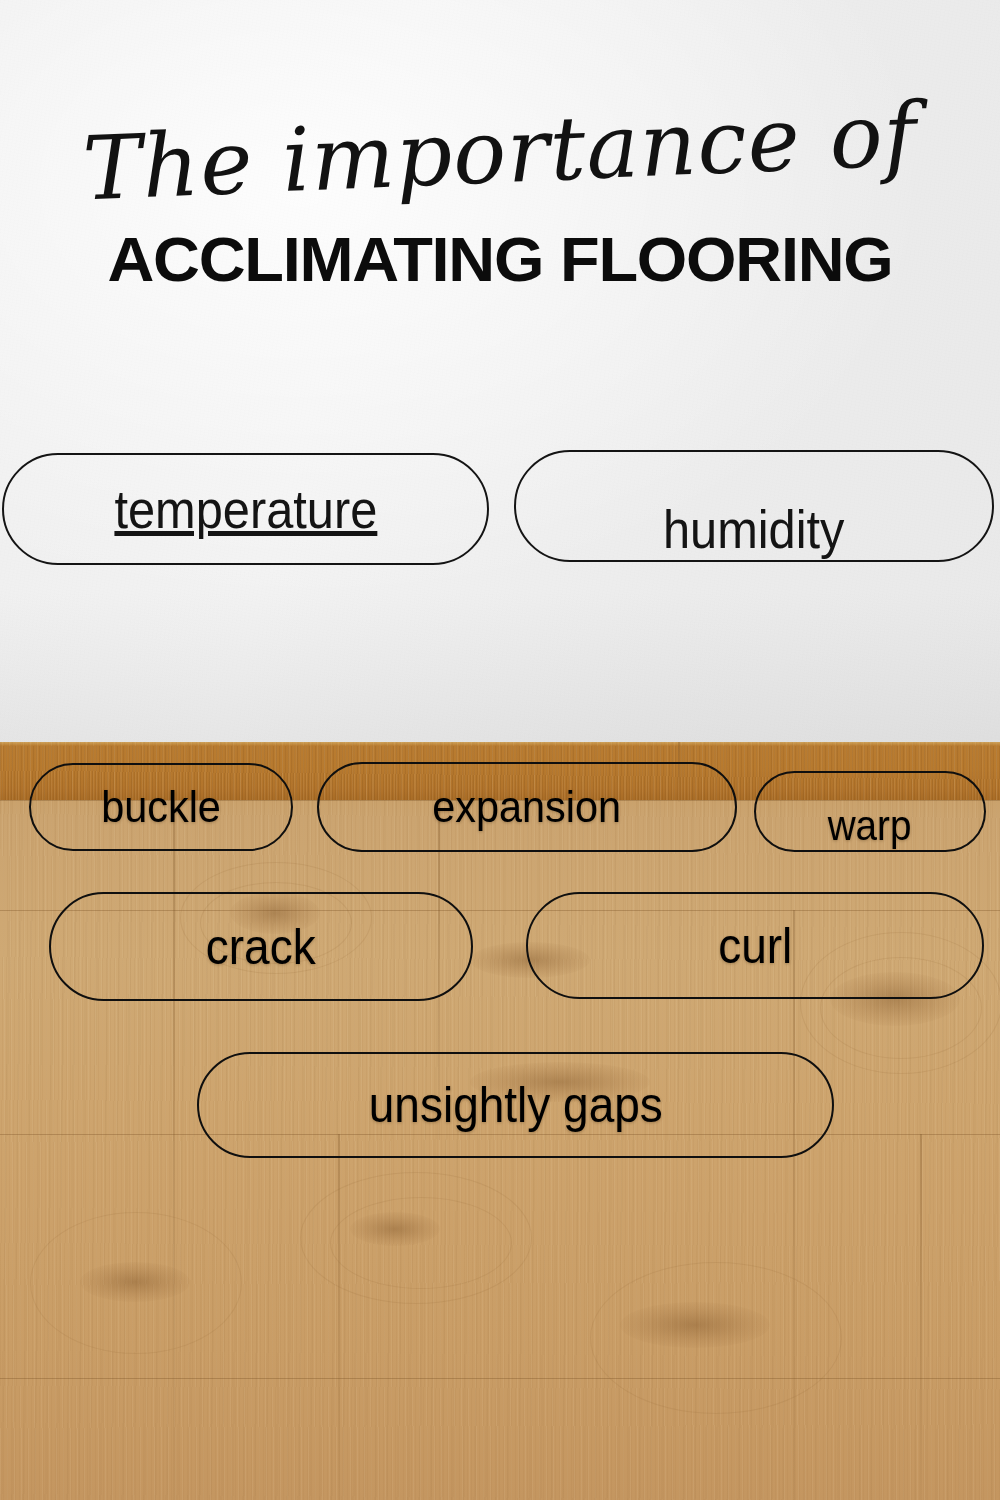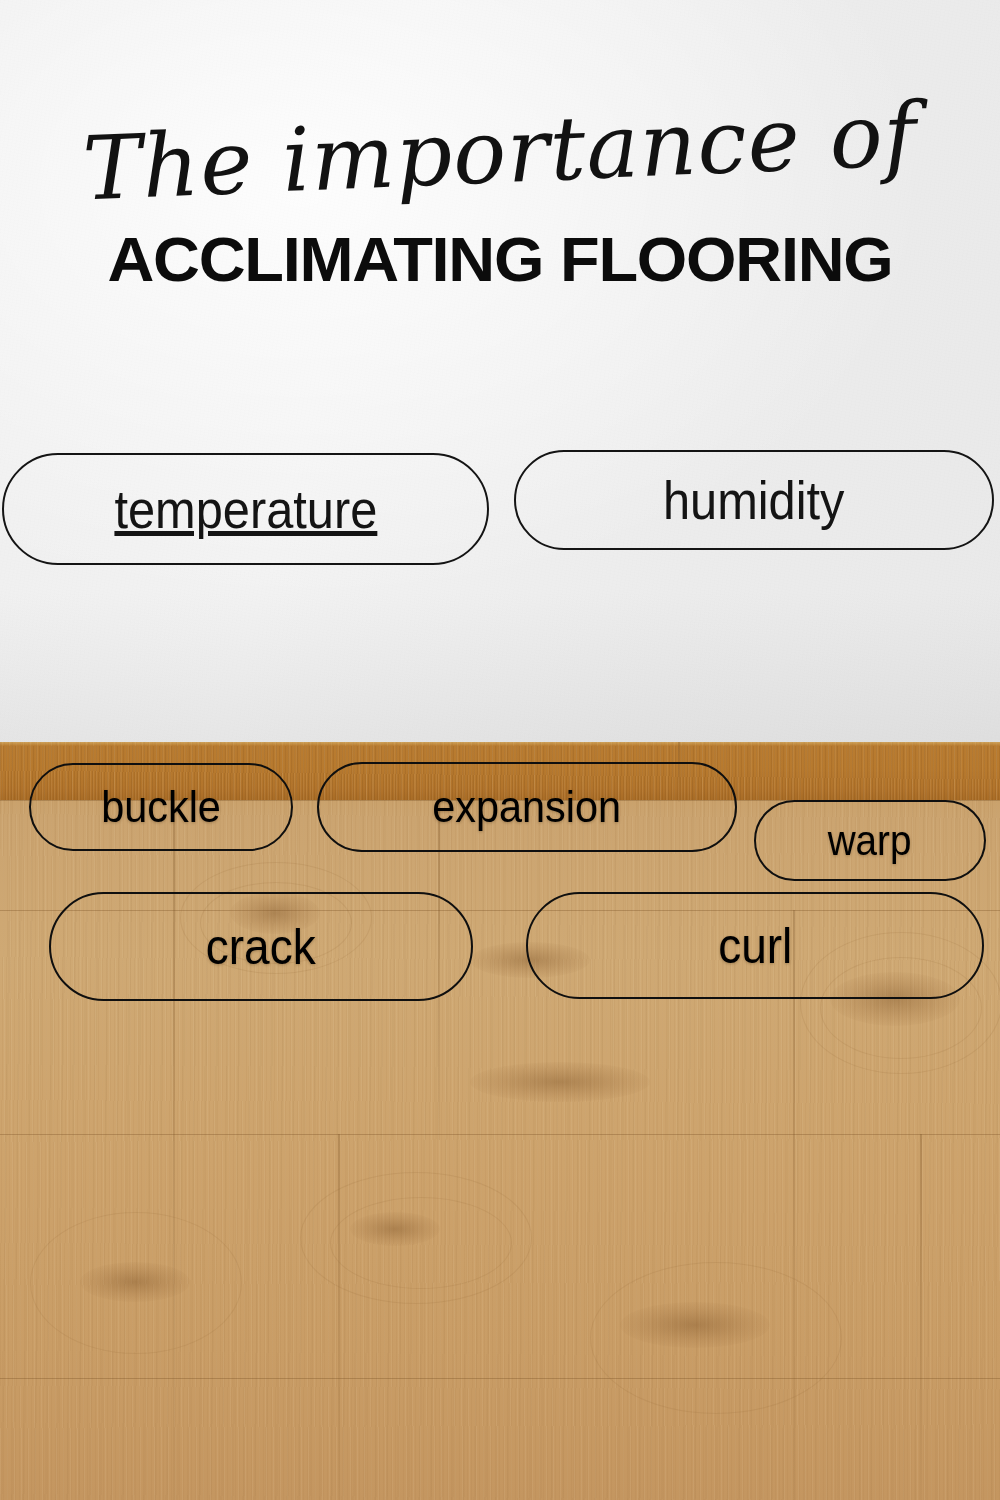--- a/index.html
+++ b/index.html
@@ -152,33 +152,33 @@
   .pill-label {
     font-family: "Liberation Sans", sans-serif;
     font-weight: 300;
     transform: scaleX(0.92);
     display: inline-block;
   }
 
   .p-temperature { left: 2px;   top: 453px;  width: 487px; height: 112px; text-decoration: underline; }
   .p-temperature .pill-label { font-size: 53px; }
 
-  .p-humidity    { left: 514px; top: 450px;  width: 480px; height: 100px; }
+  .p-humidity    { left: 514px; top: 450px;  width: 480px; height: 112px; align-items: flex-end; }
   .p-humidity .pill-label { font-size: 53px; }
 
   .p-ridges      { left: 258px; top: 600px;  width: 562px; height: 113px; }
   .p-ridges .pill-label { font-size: 52px; }
 
   .p-buckle      { left: 29px;  top: 763px;  width: 264px; height: 88px; }
   .p-buckle .pill-label { font-size: 45px; }
 
   .p-expansion   { left: 317px; top: 762px;  width: 420px; height: 90px; }
   .p-expansion .pill-label { font-size: 45px; }
 
-  .p-warp        { left: 754px; top: 800px;  width: 232px; height: 81px; }
+  .p-warp        { left: 754px; top: 771px;  width: 232px; height: 81px; align-items: flex-end; }
   .p-warp .pill-label { font-size: 42px; }
 
   .p-crack       { left: 49px;  top: 892px;  width: 424px; height: 109px; }
   .p-crack .pill-label { font-size: 50px; }
 
   .p-curl        { left: 526px; top: 892px;  width: 458px; height: 107px; }
   .p-curl .pill-label { font-size: 50px; }
 
   .p-gaps        { left: 197px; top: 1052px; width: 637px; height: 106px; }
   .p-gaps .pill-label { font-size: 50px; }
@@ -262,15 +262,18 @@
   </div>
 
   <div class="pill on-wood p-crack">
     <span class="pill-label txt-shadow-light">crack</span>
   </div>
 
   <div class="pill on-wood p-curl">
     <span class="pill-label txt-shadow-light">curl</span>
   </div>
 
+  <div class="pill on-wood p-gaps">
+    <span class="pill-label txt-shadow-light">unsightly gaps</span>
+  </div>
 
 
 </div>
 
 </body></html>

